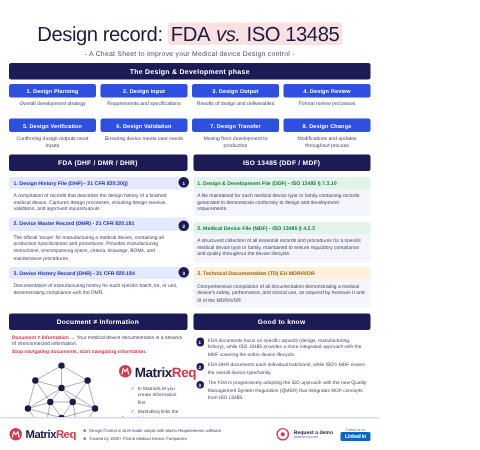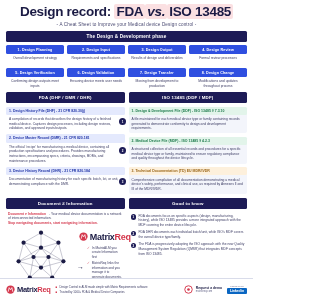--- a/index.html
+++ b/index.html
@@ -8,22 +8,22 @@
     font-family:"Liberation Sans", sans-serif;
     background:#ffffff;
     color:#1b1b44;
     overflow:hidden;
   }
   .page { width:253px; height:300px; position:relative; background:#fff; }
 
   
   .hdr { padding:5px 6px 0 6px; text-align:center; }
   .hdr-title {
-    font-size:13.5px; font-weight:700; letter-spacing:-0.3px;
-    color:#1b1b44; line-height:1.05; white-space:nowrap;
+    font-size:13.5px; font-weight:400; letter-spacing:-0.3px;
+    color:#1b1b44; line-height:1.05; white-space:nowrap;margin-top:11px;
   }
   .hdr-title .hl {
     background:#fbe0e2; color:#1b1b44; padding:0 2px; border-radius:2px;
   }
   .hdr-title .ital { font-style:italic; }
   .hdr-sub {
     font-size:4.6px; color:#4a4a72; margin-top:3px; letter-spacing:0.15px;
   }
 
   

